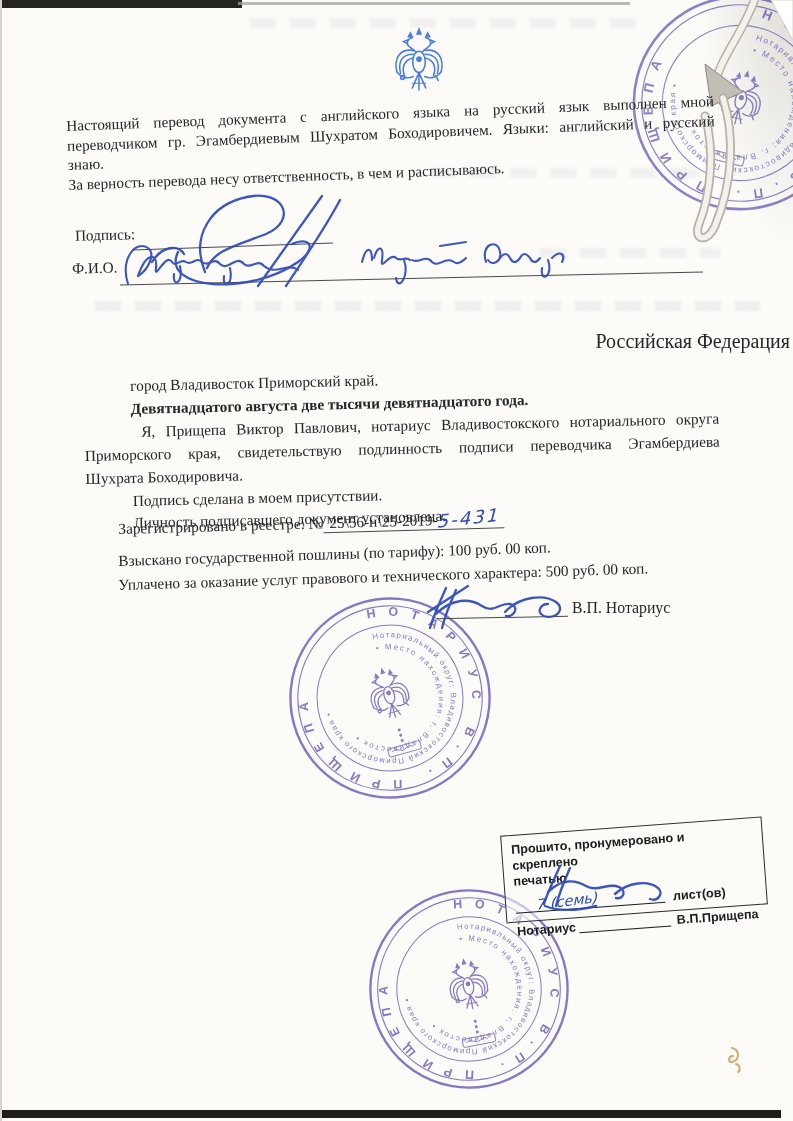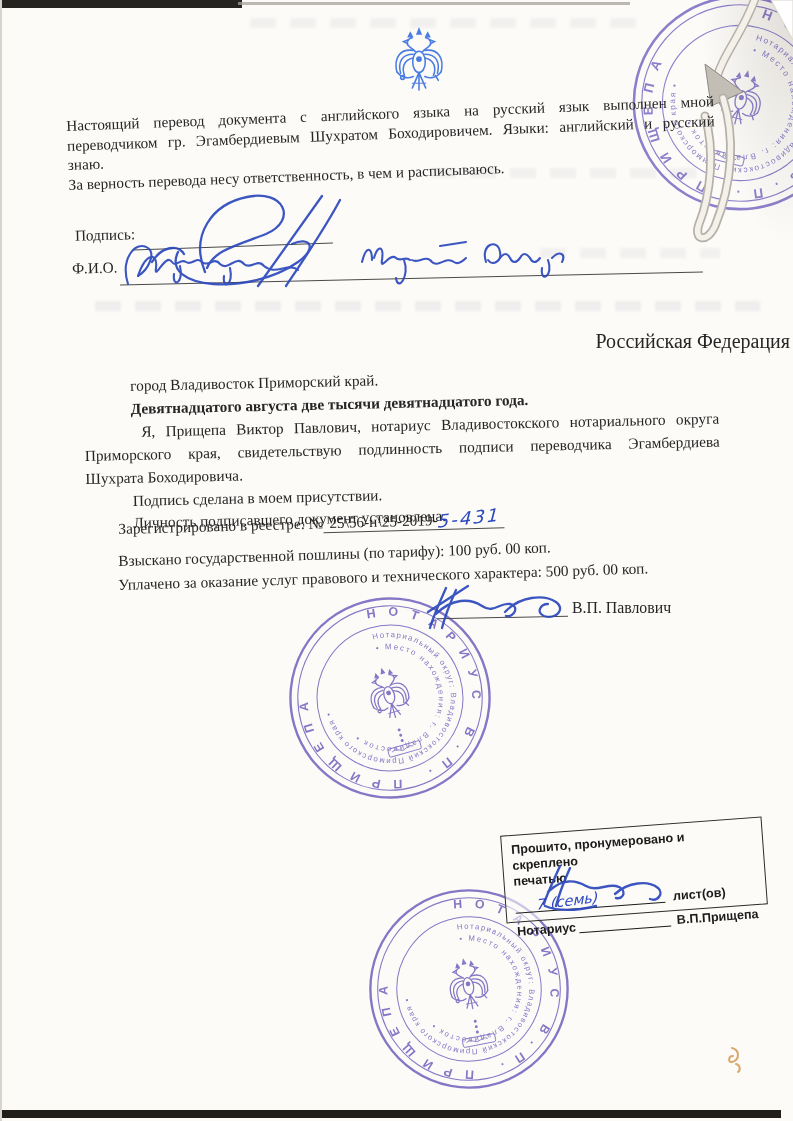--- a/index.html
+++ b/index.html
@@ -180,21 +180,21 @@
   </div>
 
   <div class="abs registry">
     <span>Зарегистрировано в реестре: №</span><span class="reg-num"><span>25\56-н\25-2019-</span><span class="hand reg-hand">5-431</span></span>
   </div>
 
   <div class="abs fee1">Взыскано государственной пошлины (по тарифу): 100 руб. 00 коп.</div>
   <div class="abs fee2">Уплачено за оказание услуг правового и технического характера: 500 руб. 00 коп.</div>
 
   <div class="abs nsig-line"></div>
-  <div class="abs nname">В.П. Павлович</div>
+  <div class="abs nname">В.П. Нотариус</div>
 
   <div class="abs bbox">
     <div>Прошито, пронумеровано и скреплено</div>
     <div>печатью</div>
     <div class="row3">
       <span class="sheets-line"></span>
       <span class="hand sheets-hand">7 (семь)</span>
       <span class="sheets-suffix">лист(ов)</span>
     </div>
     <div class="row4">

